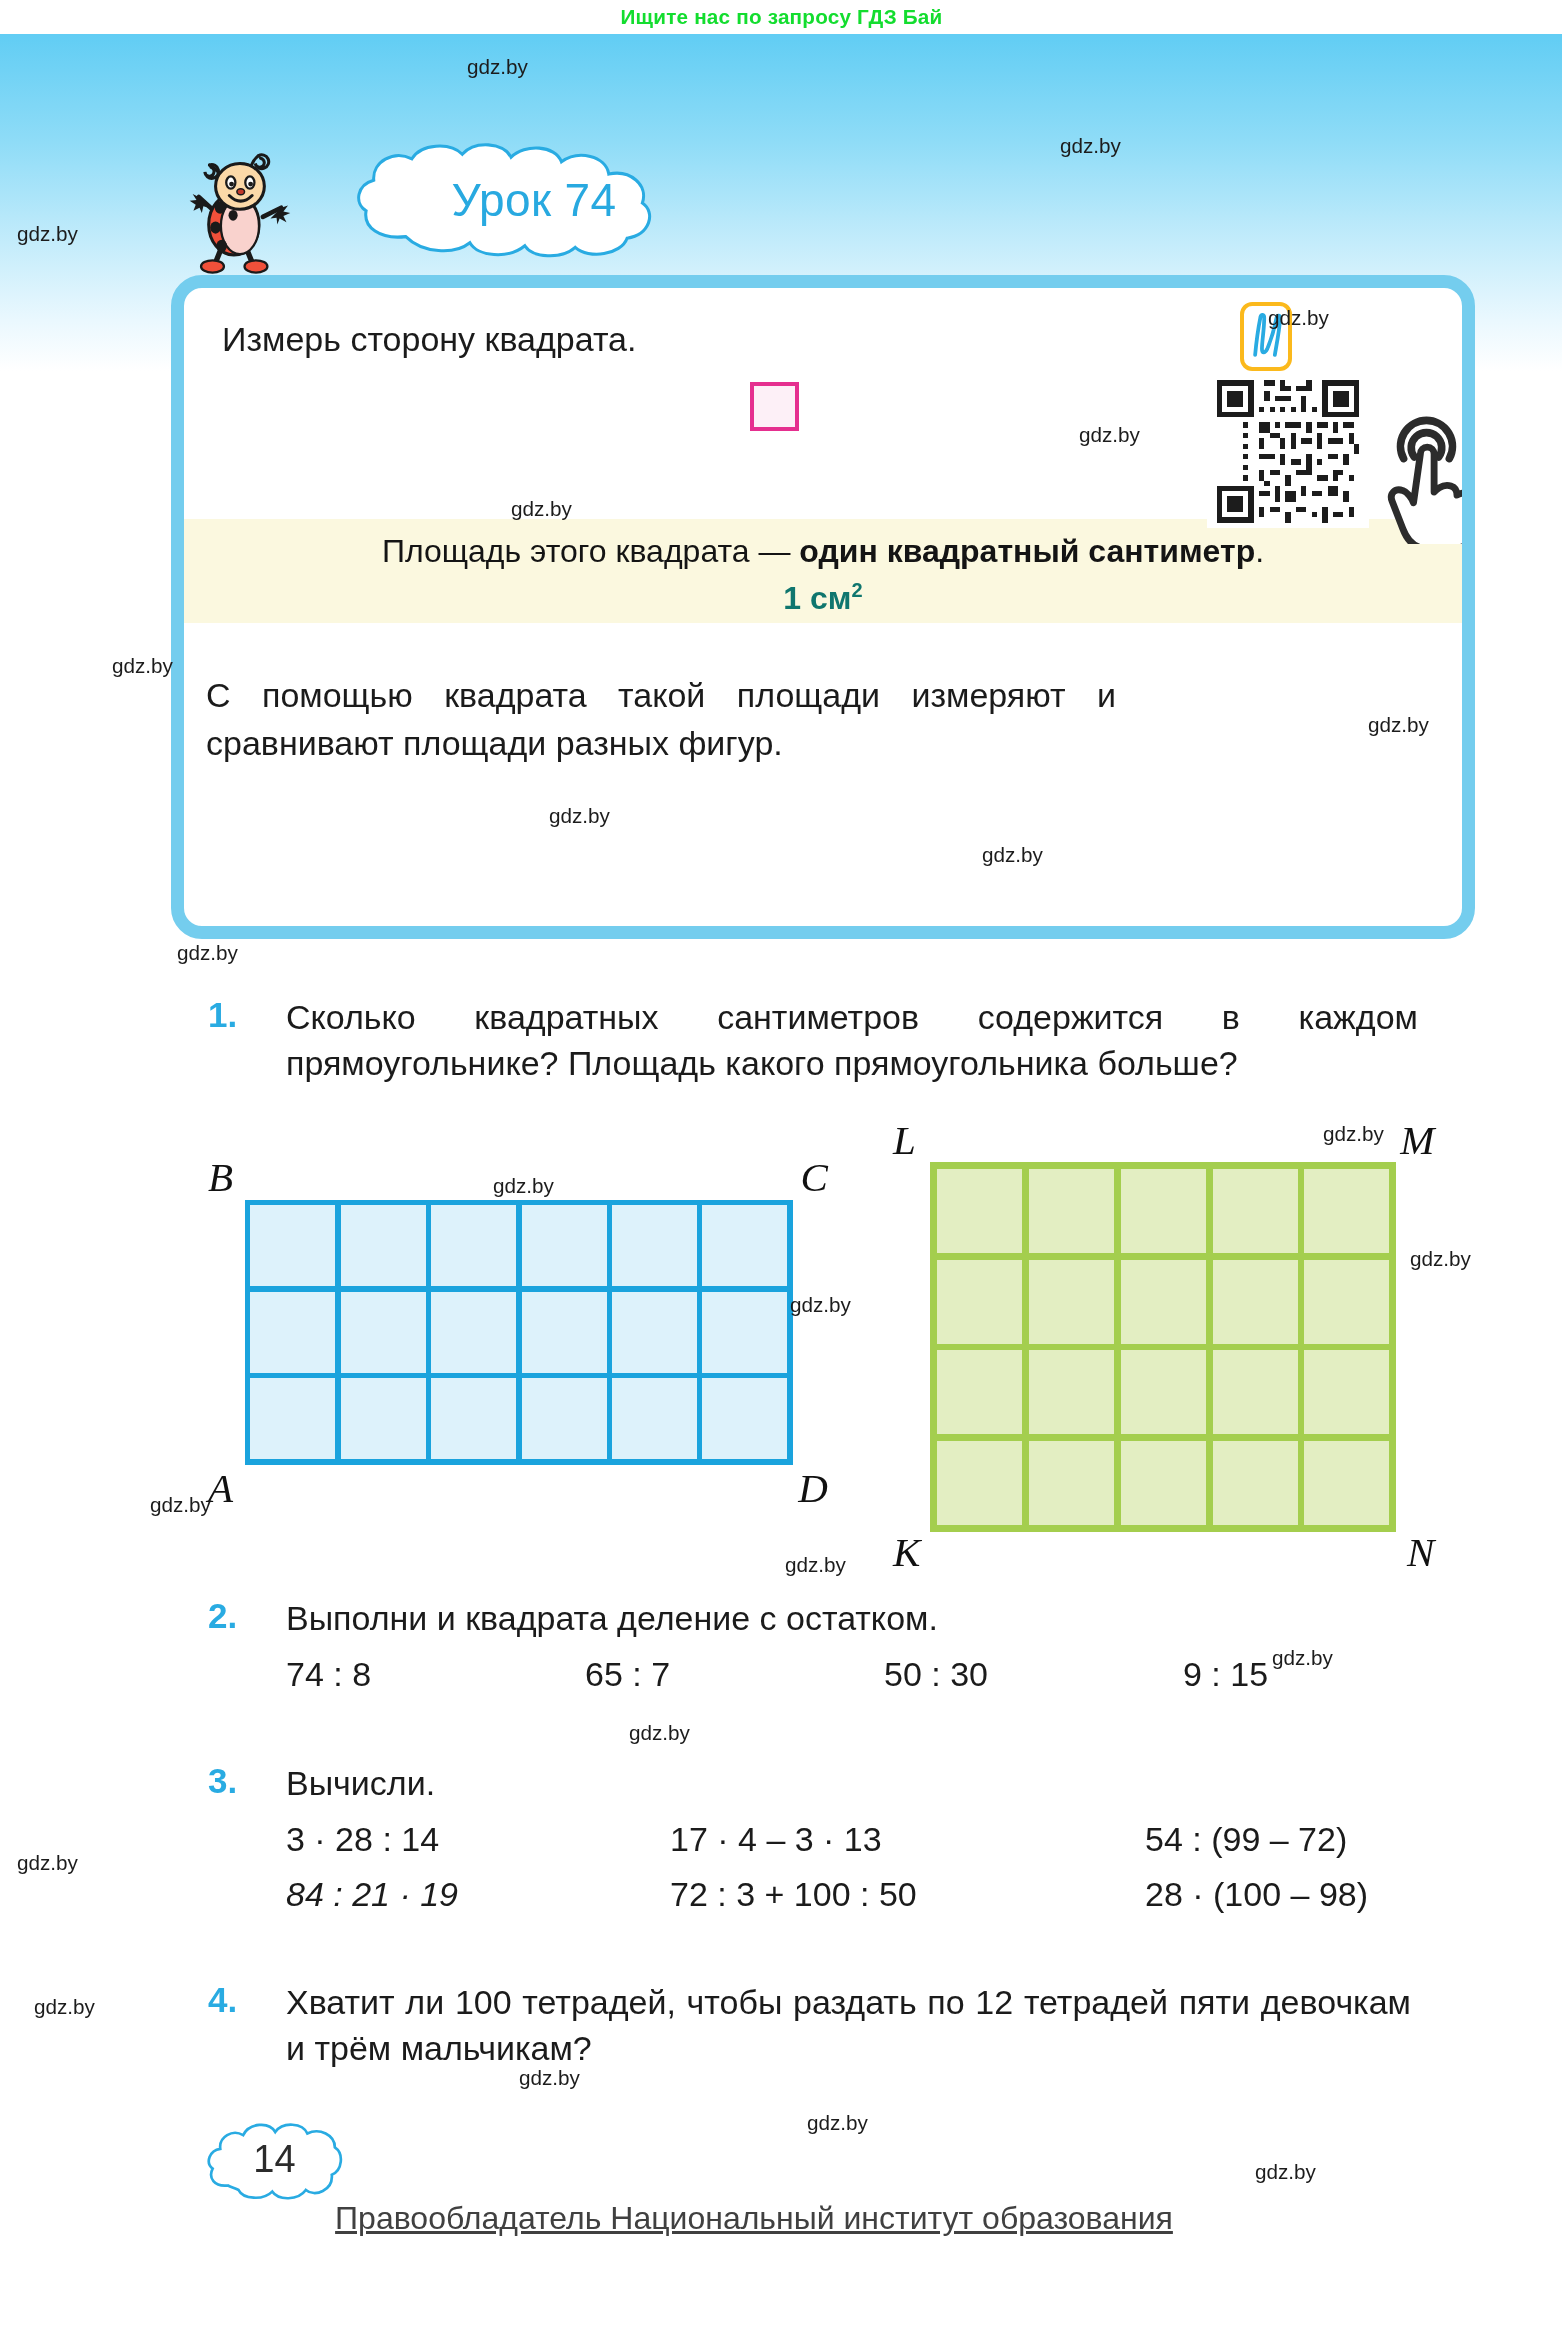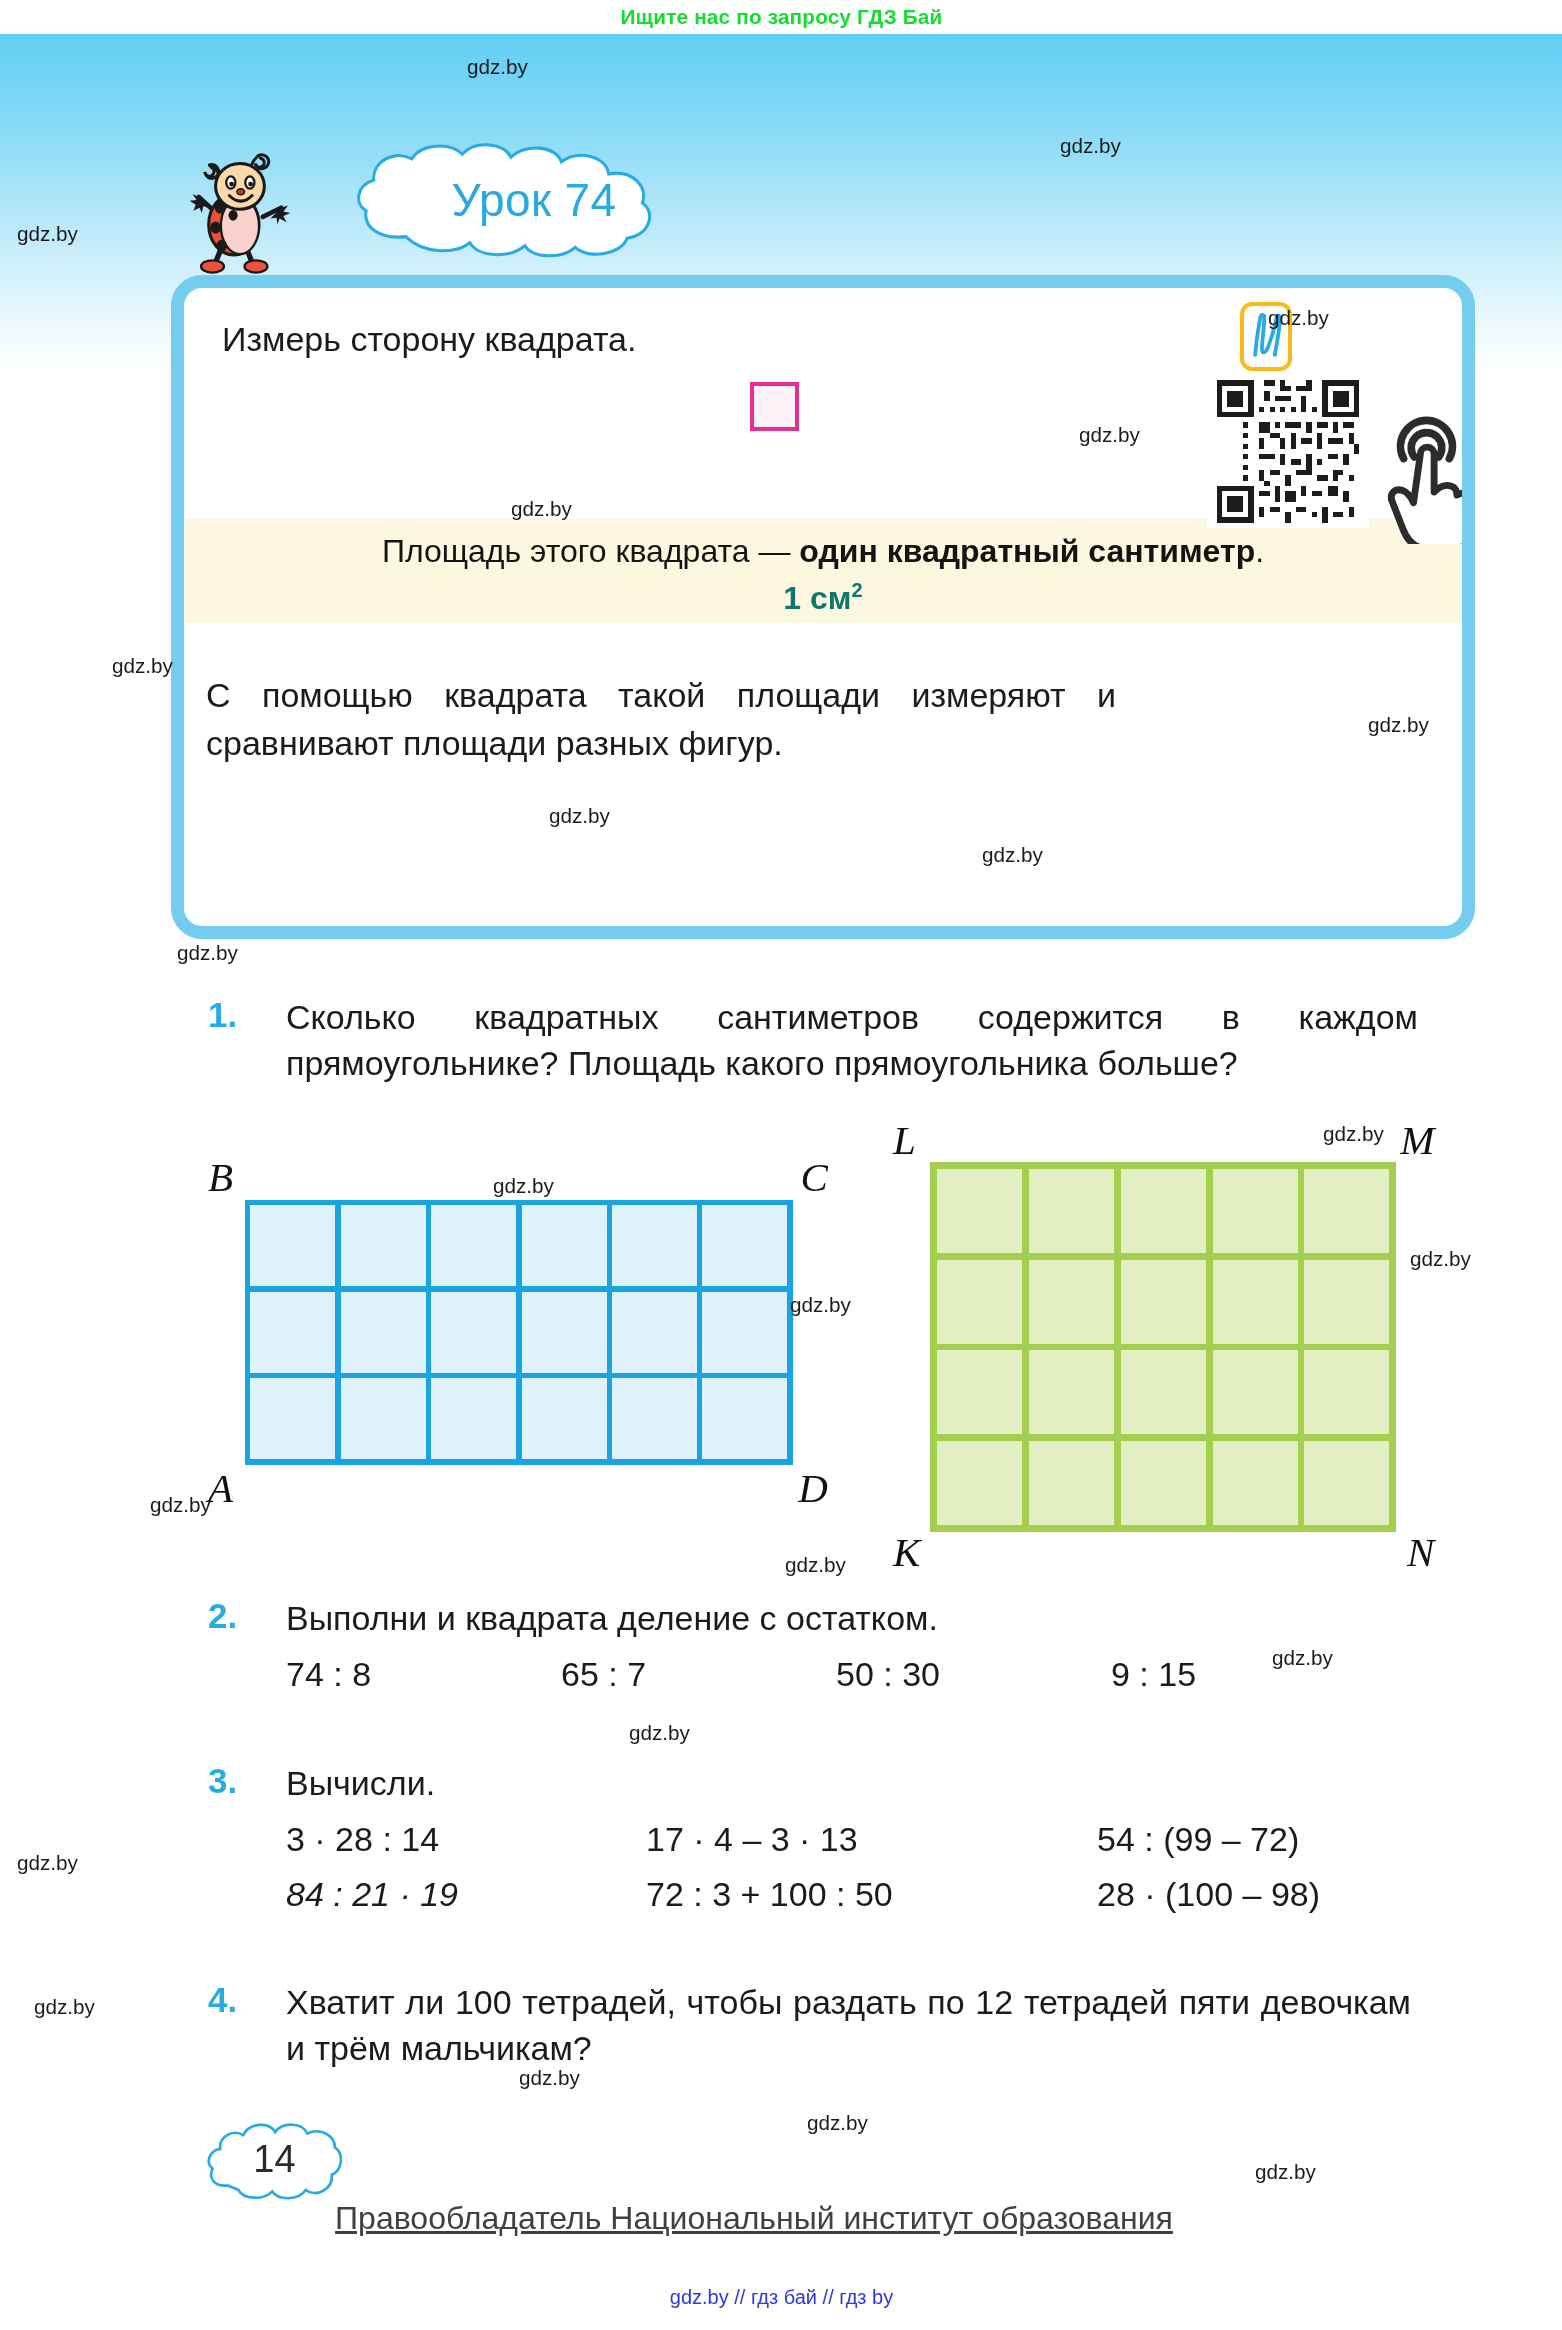--- a/index.html
+++ b/index.html
@@ -177,20 +177,21 @@
   }
   .ex-body .just {
     text-align: justify;
     text-align-last: left;
   }
   .expr-row {
     display: flex;
     font-size: 34px;
     color: #1b1b1b;
     margin-top: 4.6px;
+    gap: 24px;
   }
 
   
   .figures { position: absolute; left: 0; top: 1148px; width: 1563px; height: 413px; }
 
   .grid-fig { position: absolute; }
   .grid-fig .grid {
     display: grid;
     background: #1aa3dd;
     gap: 5.4px;
@@ -577,21 +578,20 @@
                C 168 94 144 104 132 94
                C 122 108 96 108 88 96
                C 76 108 50 106 44 94
                C 40 92 34 90 30 88 Z" fill="#ffffff" stroke="#29abe2" stroke-width="3.5"></path>
     </svg>
     <div class="pnum">14</div>
   </div>
 
   <div class="rights">Правообладатель Национальный институт образования</div>
 
-  <div class="bottom-links">gdz.by  //  гдз бай  //  гдз by</div>
 
   <div id="wm-layer">
       <div class="wm" style="left: 467px; top: 55px;">gdz.by</div>
       <div class="wm" style="left: 1060px; top: 134px;">gdz.by</div>
       <div class="wm" style="left: 17px; top: 222px;">gdz.by</div>
       <div class="wm" style="left: 1268px; top: 306px;">gdz.by</div>
       <div class="wm" style="left: 1079px; top: 423px;">gdz.by</div>
       <div class="wm" style="left: 511px; top: 497px;">gdz.by</div>
       <div class="wm" style="left: 112px; top: 654px;">gdz.by</div>
       <div class="wm" style="left: 1368px; top: 713px;">gdz.by</div>

